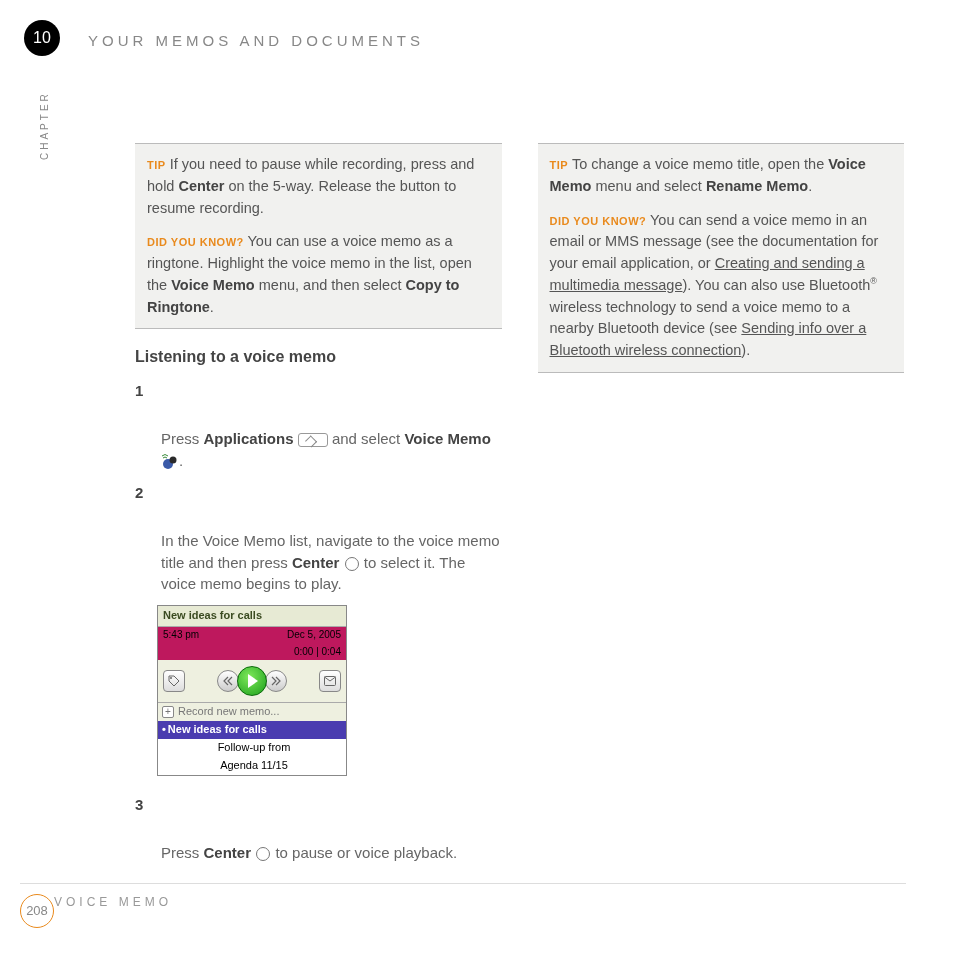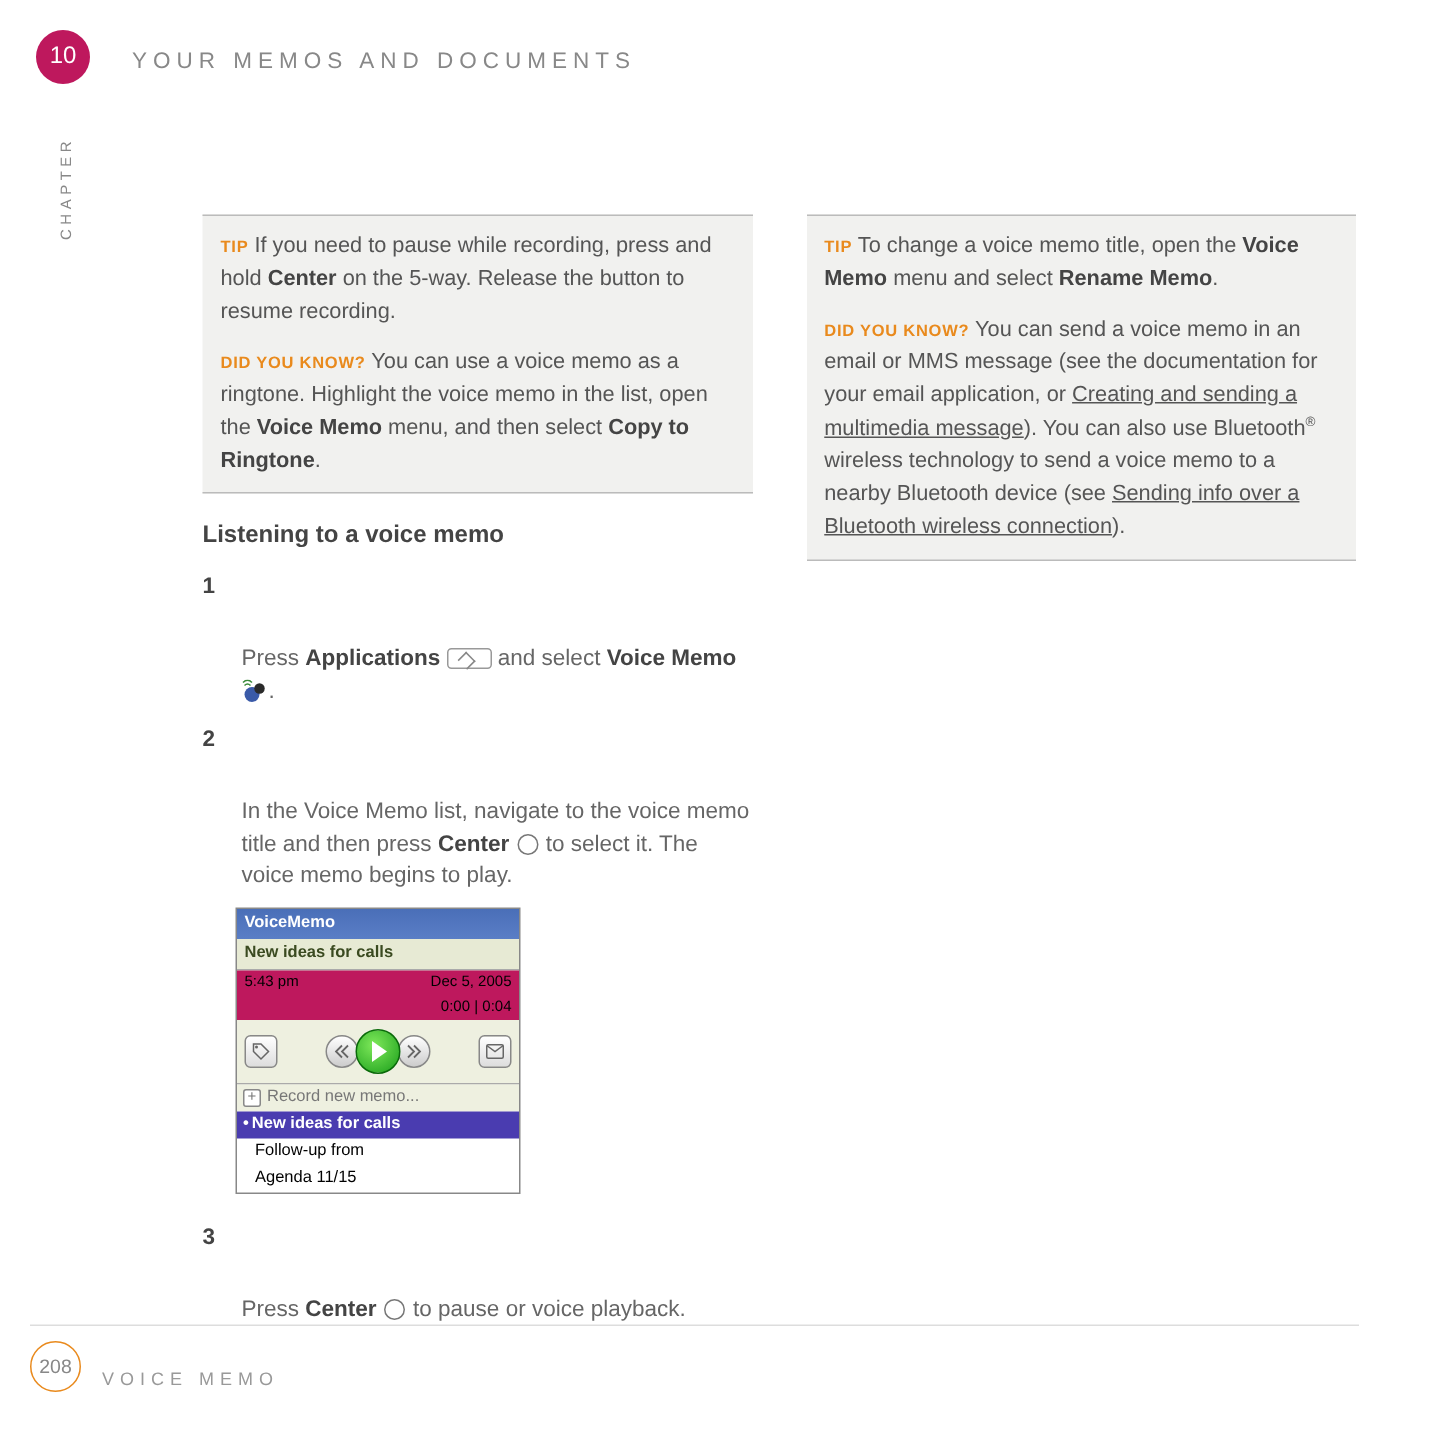--- a/index.html
+++ b/index.html
@@ -11,21 +11,21 @@
     color: #555;
     font-size: 15px;
     line-height: 1.45;
     font-weight: 300;
   }
   .chapter-badge {
     position: absolute;
     top: 20px; left: 24px;
     width: 36px; height: 36px;
     border-radius: 50%;
-    background: #be185d;
+    background: #000000;
     color: #fff;
     display: flex; align-items: center; justify-content: center;
     font-size: 16px; font-weight: 400;
   }
   .chapter-title {
     position: absolute;
     top: 30px; left: 88px;
     color: #888;
     font-size: 15px;
     letter-spacing: 4px;
@@ -182,28 +182,29 @@
     font-size:10px;line-height:1;background:#fff;
   }
   .memo-sel {
     background: #4a3cb0; color: #fff;
     padding: 1px 4px;
     font-weight: 700;
   }
   .memo-sel::before { content:"•"; margin-right:2px; }
   .memo-item {
     padding: 1px 8px;
+    text-align: center;
   }
   .memo-item.sub { padding-left: 12px; }
 
   
   .footer {
     position: absolute;
     bottom: 26px; left: 20px;
-    display: flex; align-items: flex-end; gap: 14px;
+    display: flex; align-items: flex-start; 
   }
   .page-circle {
     width: 34px; height: 34px;
     border: 1.5px solid #e98a1d;
     border-radius: 50%;
     display: flex; align-items: center; justify-content: center;
     color: #888; font-size: 13px;
   }
   .footer-text {
     color: #999; font-size: 12px;
@@ -258,21 +259,20 @@
         <span class="stepnum">2</span>
         <span class="stepbody">
           <span>In the Voice Memo list, navigate to the voice memo title and then press </span><span class="bold">Center</span>
           <span class="center-icon"></span>
           <span> to select it. The voice memo begins to play.</span>
         </span>
       </li>
     </ol>
 
     <div class="app">
-      <div class="app-title">VoiceMemo</div>
       <div class="app-sub">New ideas for calls</div>
       <div class="app-row">
         <span>5:43 pm</span>
         <span>Dec 5, 2005</span>
       </div>
       <div class="app-row" style="justify-content:flex-end;">
         <span><span>0:00</span> | <span>0:04</span></span>
       </div>
       <div class="app-controls">
         <div class="ctrl-btn">

